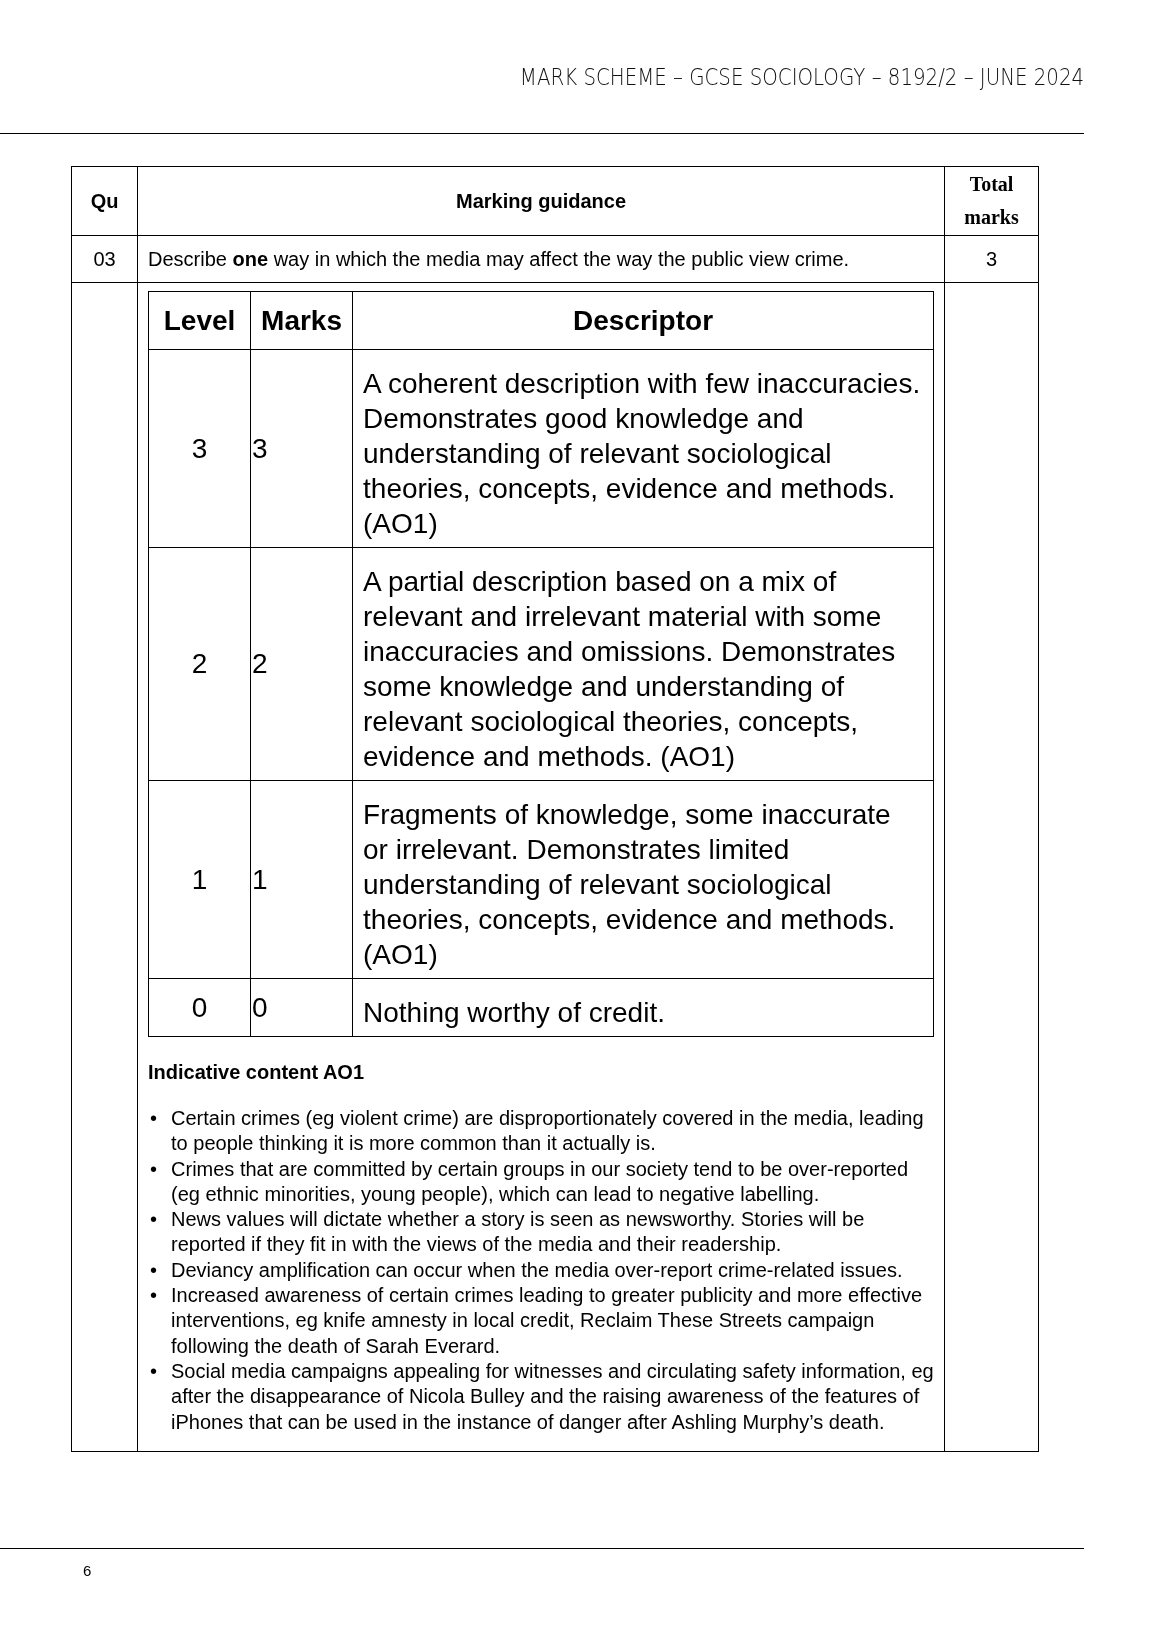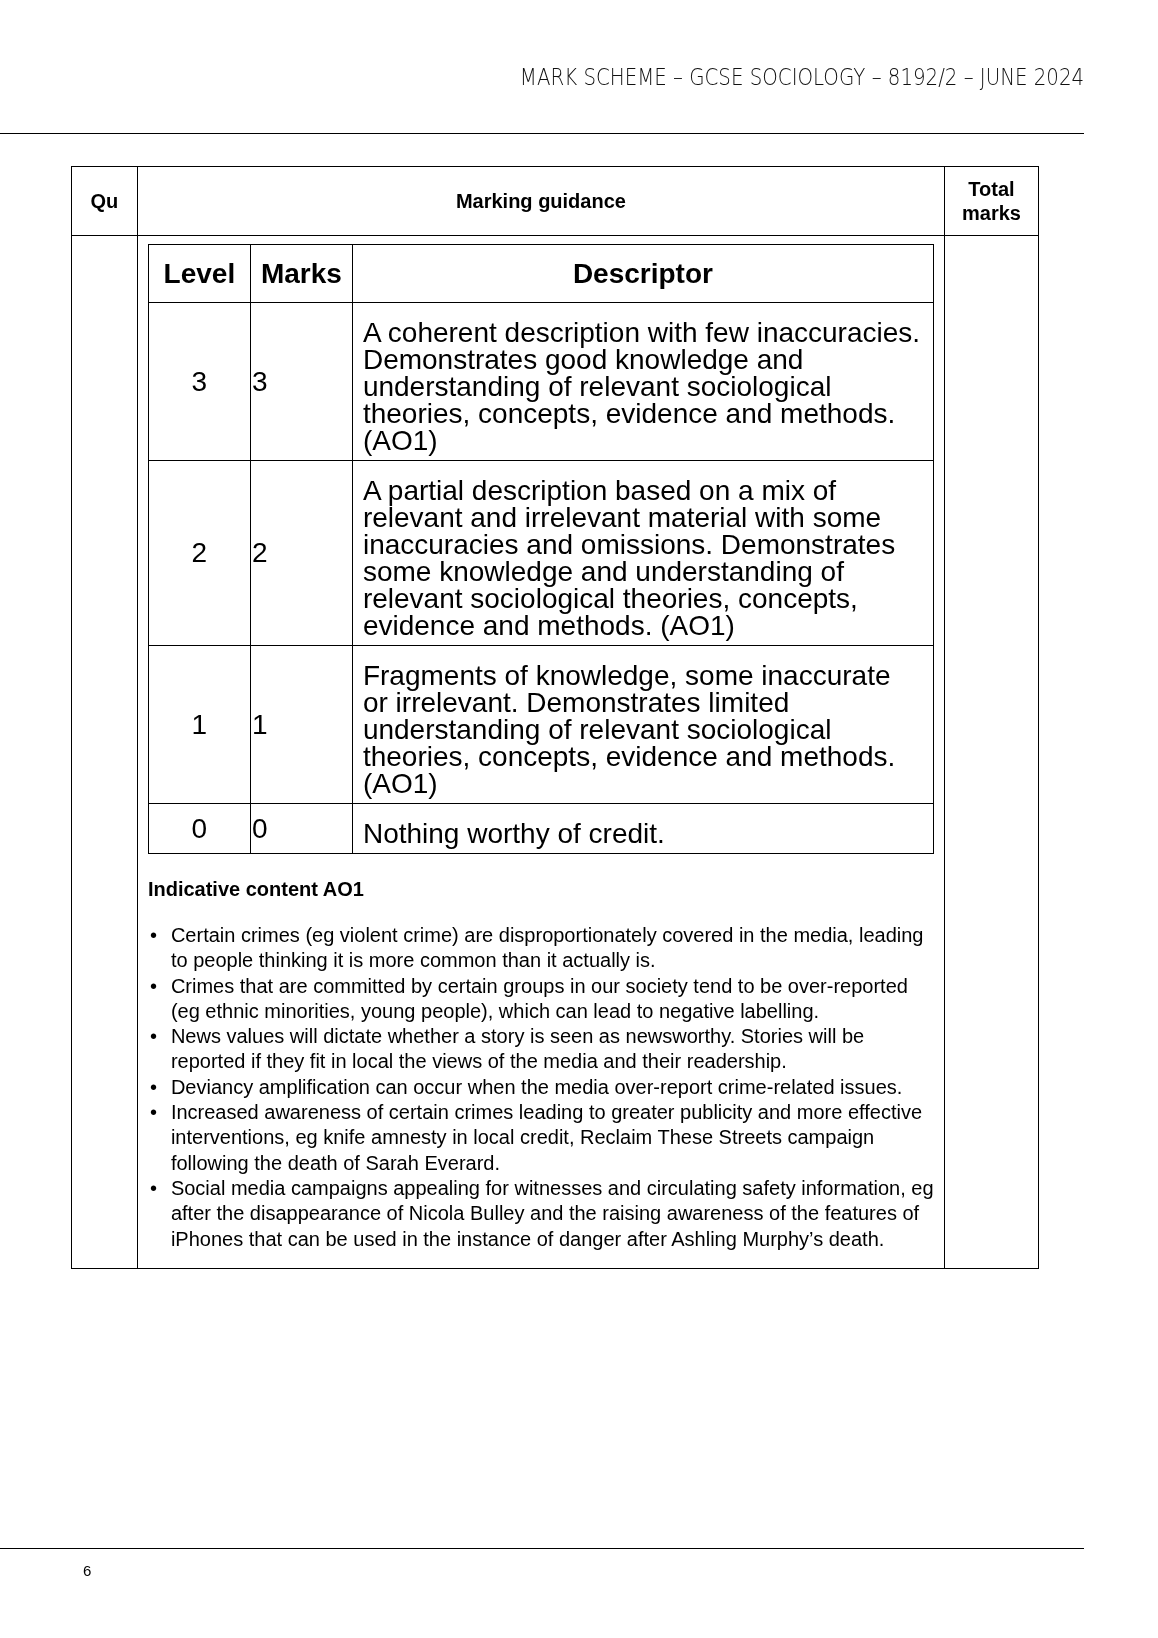--- a/index.html
+++ b/index.html
@@ -22,32 +22,32 @@
       position: absolute; left: 71px; top: 166px; width: 968px;
       border-collapse: collapse; font-size: 20px;
     }
     table.main > tbody > tr > td, table.main > thead > tr > th {
       border: 1.3px solid #000; vertical-align: middle;
     }
     .col-qu { width: 65px; text-align: center; }
     .col-total { width: 93px; text-align: center; }
     th { font-weight: bold; }
     .hdr-row th { height: 66px; }
-    .hdr-total { line-height: 24px; }
+    .hdr-total { line-height: 33px; font-family: Liberation Serif, serif; }
     .q-row td { height: 44px; }
     .q-text { padding-left: 10px; }
     .content-cell { vertical-align: top !important; padding: 8px 10px 16px 10px; }
     .ao-line { margin: 4px 0 12px 0; }
 
     table.levels { width: 786px; border-collapse: collapse; font-size: 28px; }
     table.levels td, table.levels th { border: 1.3px solid #000; }
     table.levels th { height: 55px; }
     .lv-col { width: 99px; text-align: center; }
     .mk-col { width: 99px; }
-    .desc { padding: 16px 10px 6px 10px; line-height: 27px; }
+    .desc { padding: 16px 10px 6px 10px; line-height: 35px; }
 
     .ic-title { font-weight: bold; margin: 24px 0 22px 0; }
     ul.bullets { margin: 0; padding: 0; list-style: none; line-height: 25.3px; }
     ul.bullets li { position: relative; padding-left: 23px; }
     ul.bullets li .bullet { position: absolute; left: 2px; top: 0; }
   </style>
 </head>
 <body>
 
 <div class="header-title">MARK SCHEME – GCSE SOCIOLOGY – 8192/2 – JUNE 2024</div>
@@ -55,20 +55,25 @@
 
 <table class="main">
   <thead>
     <tr class="hdr-row">
       <th class="col-qu">Qu</th>
       <th>Marking guidance</th>
       <th class="col-total hdr-total">Total marks</th>
     </tr>
   </thead>
   <tbody>
+    <tr class="q-row">
+      <td class="col-qu">03</td>
+      <td class="q-text"><span>Describe </span><b>one</b><span> way in which the media may affect the way the public view crime.</span></td>
+      <td class="col-total">3</td>
+    </tr>
     <tr>
       <td></td>
       <td class="content-cell">
 
         <table class="levels">
           <tbody>
               <tr>
             <th class="lv-col">Level</th>
             <th class="mk-col">Marks</th>
             <th>Descriptor</th>
@@ -93,21 +98,21 @@
             <td class="mk-col">0</td>
             <td class="desc">Nothing worthy of credit.</td>
           </tr>
         </tbody>
           </table>
 
         <div class="ic-title">Indicative content AO1</div>
         <ul class="bullets">
           <li><span class="bullet">•</span><span>Certain crimes (eg violent crime) are disproportionately covered in the media, leading to people thinking it is more common than it actually is.</span></li>
           <li><span class="bullet">•</span><span>Crimes that are committed by certain groups in our society tend to be over-reported (eg ethnic minorities, young people), which can lead to negative labelling.</span></li>
-          <li><span class="bullet">•</span><span>News values will dictate whether a story is seen as newsworthy.  Stories will be reported if they fit in local the views of the media and their readership.</span></li>
+          <li><span class="bullet">•</span><span>News values will dictate whether a story is seen as newsworthy.  Stories will be reported if they fit in with the views of the media and their readership.</span></li>
           <li><span class="bullet">•</span><span>Deviancy amplification can occur when the media over-report crime-related issues.</span></li>
           <li><span class="bullet">•</span><span>Increased awareness of certain crimes leading to greater publicity and more effective interventions, eg knife amnesty in local credit, Reclaim These Streets campaign following the death of Sarah Everard.</span></li>
           <li><span class="bullet">•</span><span>Social media campaigns appealing for witnesses and circulating safety information, eg after the disappearance of Nicola Bulley and the raising awareness of the features of iPhones that can be used in the instance of danger after Ashling Murphy’s death.</span></li>
         </ul>
       </td>
       <td></td>
     </tr>
   </tbody>
 </table>
 

